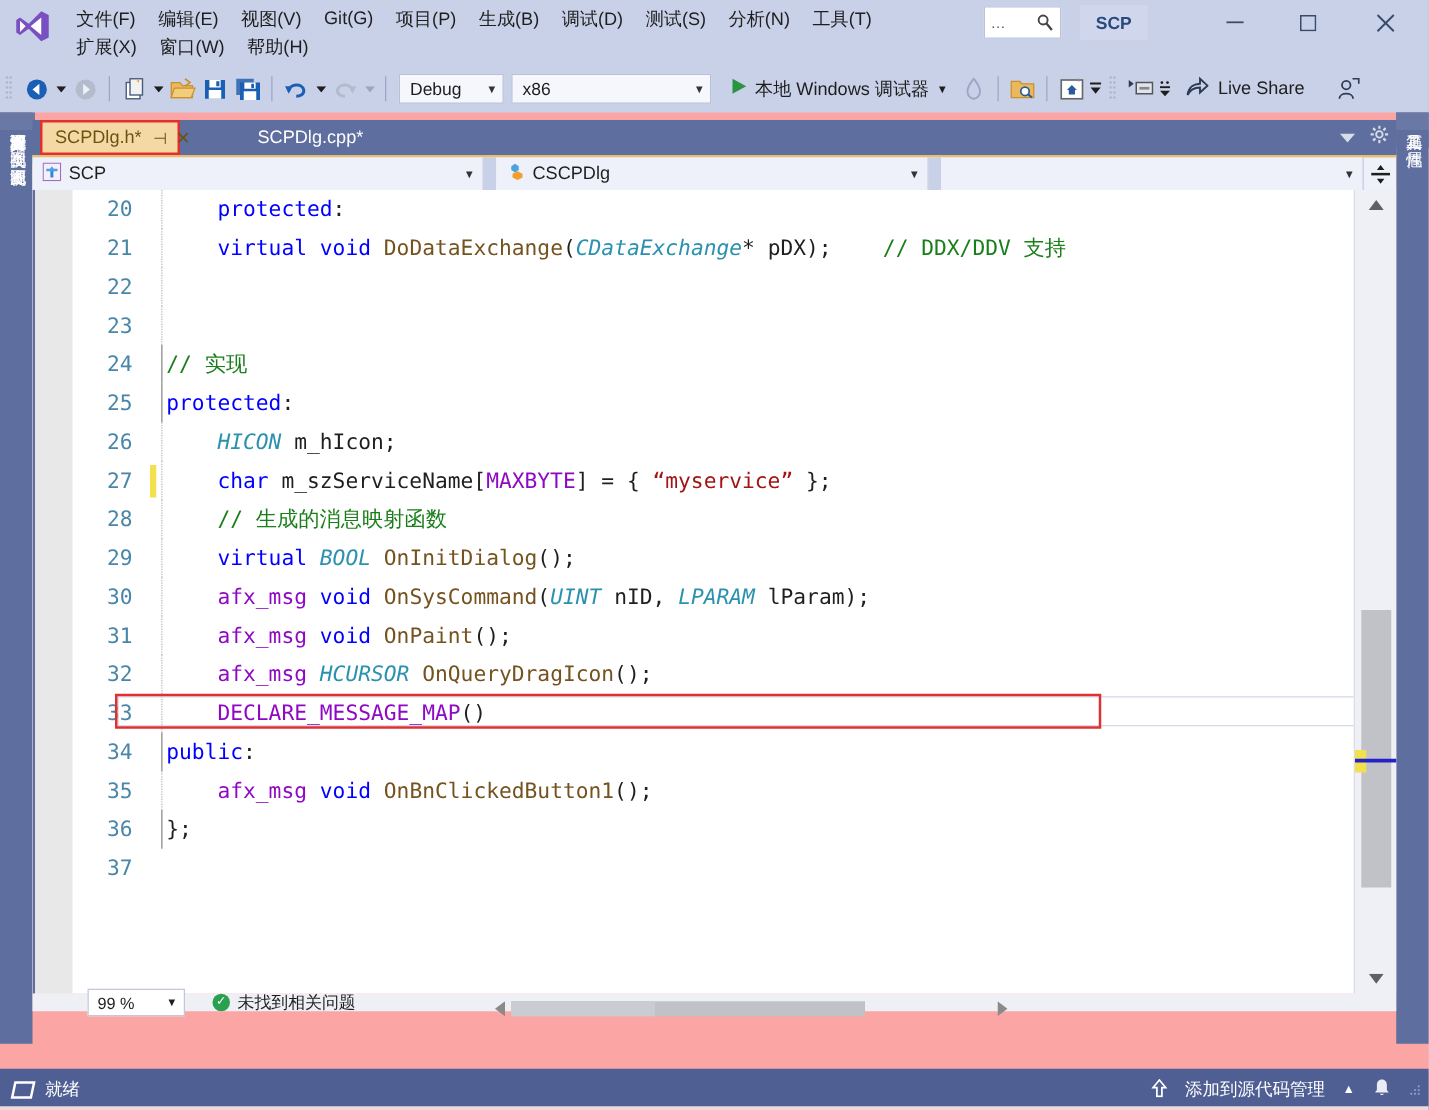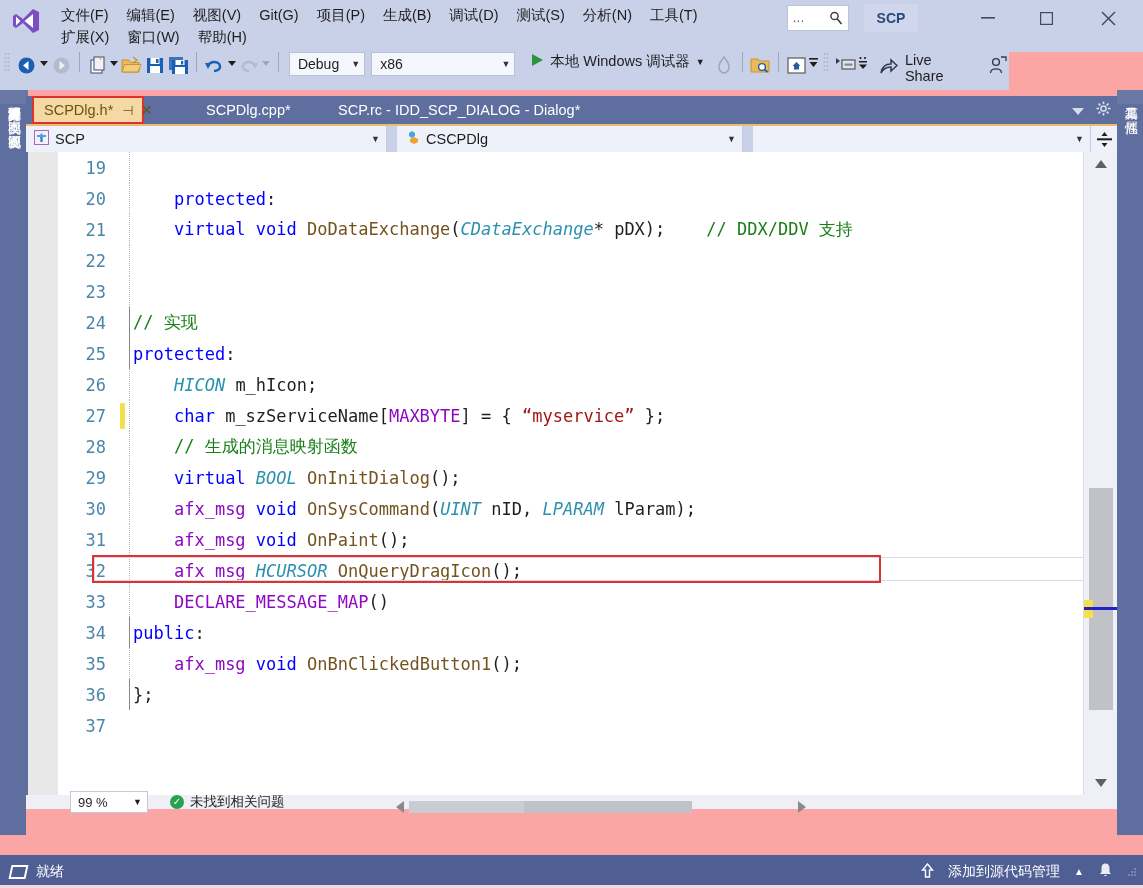--- a/index.html
+++ b/index.html
@@ -42,22 +42,22 @@
     position: absolute; top: 4px; width: 46px; height: 28px;
     display: flex; align-items: center; justify-content: center;
     color: #3a4a6b;
   }
   .wbtn.min { left: 965px; }
   .wbtn.max { left: 1023px; }
   .wbtn.close { left: 1085px; }
 
   
   .toolbar {
-    position: absolute; left: 0; top: 52px; width: 1009px; height: 38px;
-    background: #c8d1e8; display: flex; align-items: flex-start;
+    position: absolute; left: 0; top: 52px; width: 1143px; height: 38px;
+    background: #c8d1e8; display: flex; align-items: center;
   }
   .tb-grip { width: 12px; height: 22px; margin-left: 4px; opacity: .5; }
   .tb-icon { width: 26px; height: 26px; display: flex; align-items: center; justify-content: center; }
   .tb-arrow { width: 13px; height: 22px; display: flex; align-items: center; justify-content: center; }
   .tb-sep { width: 1px; height: 20px; background: #9aa7c4; margin: 0 6px; }
   .combo {
     height: 24px; background: #f5f7fc; border: 1px solid #b6c0d8;
     display: flex; align-items: center; padding: 0 4px 0 8px;
     font-size: 14px; color: #1e1e1e; justify-content: space-between;
   }
@@ -523,23 +523,20 @@
 
   <div class="tabstrip">
     <div class="tab active" style="left:6px; width:112px;">
       <span class="tabname">SCPDlg.h*</span>
       <span class="tab-pin">⊣</span>
       <span class="tab-x">✕</span>
     </div>
     <div class="tab" style="left:170px;">
       <span>SCPDlg.cpp*</span>
     </div>
-    <div class="tab" style="left:302px;">
-      <span>SCP.rc - IDD_SCP_DIALOG - Dialog*</span>
-    </div>
     <div class="tabstrip-right">
       <span>
         <svg width="12" height="8">
             <path d="M0,1 L12,1 L6,8 Z" fill="#d8ddea"></path>
           </svg>
       </span>
       <span>
         <svg width="15" height="15" viewBox="0 0 15 15">
           <circle cx="7.5" cy="7.5" r="2.6" fill="none" stroke="#d8ddea" stroke-width="1.5"></circle>
           <g stroke="#d8ddea" stroke-width="1.7">
@@ -598,21 +595,20 @@
         <path d="M8.5,16 L11.5,12 L5.5,12 Z" fill="#1e1e1e"></path>
       </svg>
     </div>
   </div>
 
   <div class="editor">
     <div class="ed-leftband"></div>
     <div class="ed-margin"></div>
 
     <div class="code-area" id="code-area">
-        <div class="cline"><span class="lnum">19</span><span class="chg"></span><span class="guide dot"></span><span class="ctext"></span></div>
         <div class="cline"><span class="lnum">20</span><span class="chg"></span><span class="guide dot"></span><span class="ctext"><span class="pl">    </span><span class="kw">protected</span><span class="pl">:</span></span></div>
         <div class="cline"><span class="lnum">21</span><span class="chg"></span><span class="guide dot"></span><span class="ctext"><span class="pl">    </span><span class="kw">virtual</span><span class="pl"> </span><span class="kw">void</span><span class="pl"> </span><span class="fn">DoDataExchange</span><span class="pl">(</span><span class="typ">CDataExchange</span><span class="pl">* pDX);</span><span class="pl">    </span><span class="cmt">// DDX/DDV 支持</span></span></div>
         <div class="cline"><span class="lnum">22</span><span class="chg"></span><span class="guide dot"></span><span class="ctext"></span></div>
         <div class="cline"><span class="lnum">23</span><span class="chg"></span><span class="guide dot"></span><span class="ctext"></span></div>
         <div class="cline"><span class="lnum">24</span><span class="chg"></span><span class="guide solid"></span><span class="ctext"><span class="cmt">// 实现</span></span></div>
         <div class="cline"><span class="lnum">25</span><span class="chg"></span><span class="guide solid"></span><span class="ctext"><span class="kw">protected</span><span class="pl">:</span></span></div>
         <div class="cline"><span class="lnum">26</span><span class="chg"></span><span class="guide dot"></span><span class="ctext"><span class="pl">    </span><span class="typ">HICON</span><span class="pl"> m_hIcon;</span></span></div>
         <div class="cline"><span class="lnum">27</span><span class="chg y"></span><span class="guide dot"></span><span class="ctext"><span class="pl">    </span><span class="kw">char</span><span class="pl"> m_szServiceName[</span><span class="mac">MAXBYTE</span><span class="pl">] = { </span><span class="str">“myservice”</span><span class="pl"> };</span></span></div>
         <div class="cline"><span class="lnum">28</span><span class="chg"></span><span class="guide dot"></span><span class="ctext"><span class="pl">    </span><span class="cmt">// 生成的消息映射函数</span></span></div>
         <div class="cline"><span class="lnum">29</span><span class="chg"></span><span class="guide dot"></span><span class="ctext"><span class="pl">    </span><span class="kw">virtual</span><span class="pl"> </span><span class="typ">BOOL</span><span class="pl"> </span><span class="fn">OnInitDialog</span><span class="pl">();</span></span></div>

